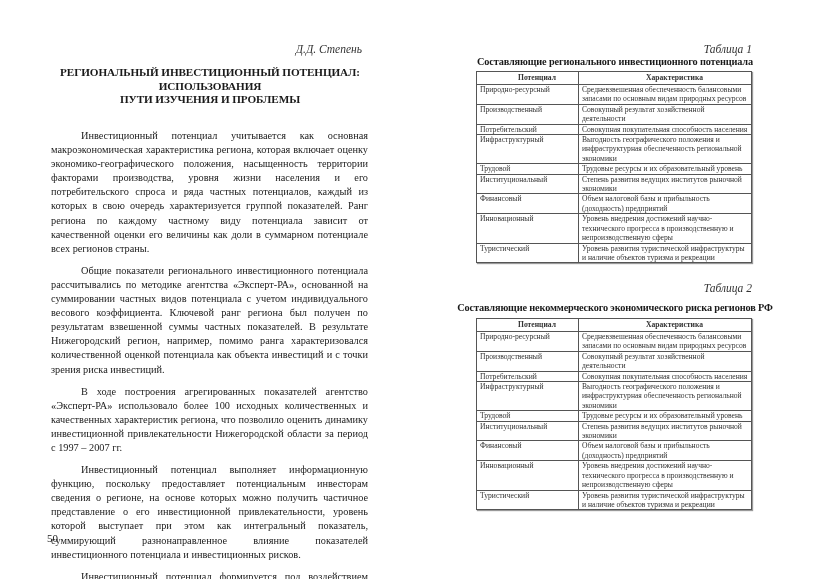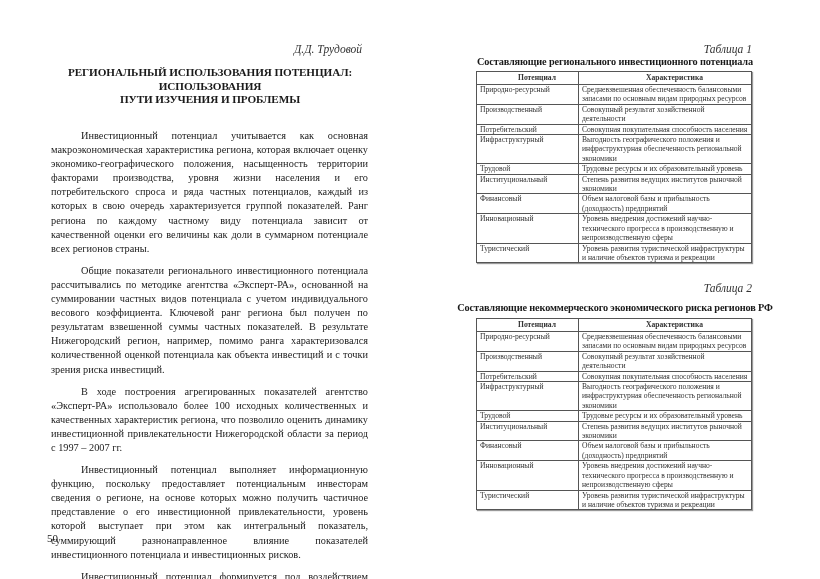--- a/index.html
+++ b/index.html
@@ -23,23 +23,23 @@
   table.data { position:absolute; left:476px; width:276px; border-collapse:collapse; font-size:7.6px; line-height:9.4px;
                color:#333; box-shadow:1px 1px 1px #999; }
   table.data th, table.data td { border:1px solid #555; padding:0 3px; vertical-align:top; text-align:left; }
   table.data th { text-align:center; font-weight:bold; height:12px; vertical-align:middle;padding-left:22px; }
   table.data td.c1 { width:95px; }
 </style>
 </head>
 <body>
 
 <div class="page page-left">
-  <div class="running-head">Д.Д. Трудовой</div>
+  <div class="running-head">Д.Д. Степень</div>
   <div class="article-title">
-    <div>РЕГИОНАЛЬНЫЙ ИСПОЛЬЗОВАНИЯ ПОТЕНЦИАЛ:</div>
+    <div>РЕГИОНАЛЬНЫЙ ИНВЕСТИЦИОННЫЙ ПОТЕНЦИАЛ:</div>
     <div>ИСПОЛЬЗОВАНИЯ</div>
     <div>ПУТИ ИЗУЧЕНИЯ И ПРОБЛЕМЫ</div>
   </div>
   <div class="body-text">
     <p>Инвестиционный потенциал учитывается как основная макроэкономическая характеристика региона, которая включает оценку экономико-географического положения, насыщенность территории факторами производства, уровня жизни населения и его потребительского спроса и ряда частных потенциалов, каждый из которых в свою очередь характеризуется группой показателей. Ранг региона по каждому частному виду потенциала зависит от качественной оценки его величины как доли в суммарном потенциале всех регионов страны.</p>
     <p>Общие показатели регионального инвестиционного потенциала рассчитывались по методике агентства «Эксперт-РА», основанной на суммировании частных видов потенциала с учетом индивидуального весового коэффициента. Ключевой ранг региона был получен по результатам взвешенной суммы частных показателей. В результате Нижегородский регион, например, помимо ранга характеризовался количественной оценкой потенциала как объекта инвестиций и с точки зрения риска инвестиций.</p>
     <p>В ходе построения агрегированных показателей агентство «Эксперт-РА» использовало более 100 исходных количественных и качественных характеристик региона, что позволило оценить динамику инвестиционной привлекательности Нижегородской области за период с 1997 – 2007 гг.</p>
     <p>Инвестиционный потенциал выполняет информационную функцию, поскольку предоставляет потенциальным инвесторам сведения о регионе, на основе которых можно получить частичное представление о его инвестиционной привлекательности, уровень которой выступает при этом как интегральный показатель, суммирующий разнонаправленное влияние показателей инвестиционного потенциала и инвестиционных рисков.</p>
     <p>Инвестиционный потенциал формируется под воздействием ряда объективных предпосылок в зависимости как от разнообразия сфер объектов инвестирования, так и от их экономического состояния. В инвестиционный потенциал мы включили девять частных потенциалов. Составляющие инвестиционного потенциала представлены в табл. 1.</p>
     <p>Уровень некоммерческого инвестиционного риска показывает вероятность потери инвестиций и дохода от них и рассчитывается как средневзвешенная сумма по видам рисков (табл. 2).</p>

